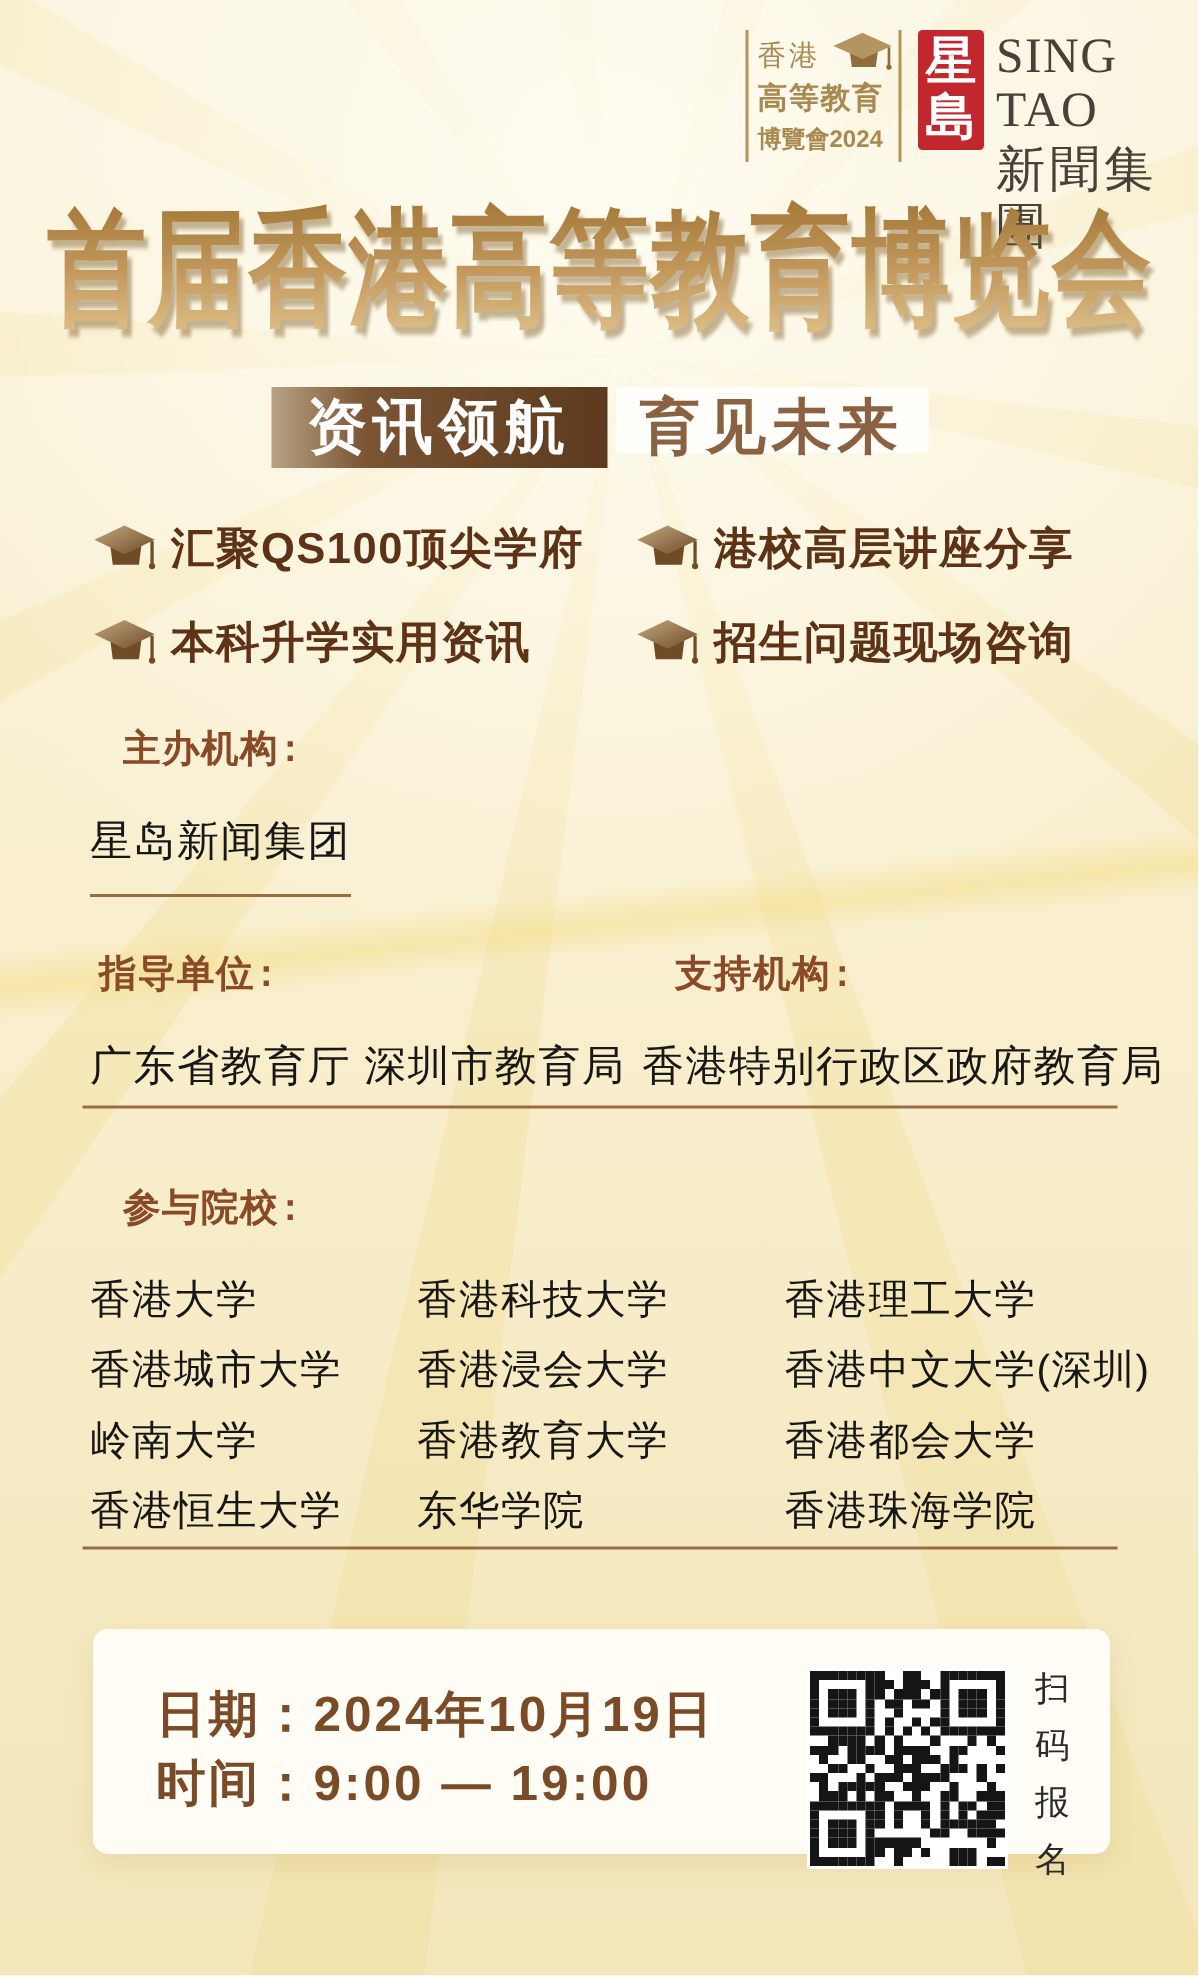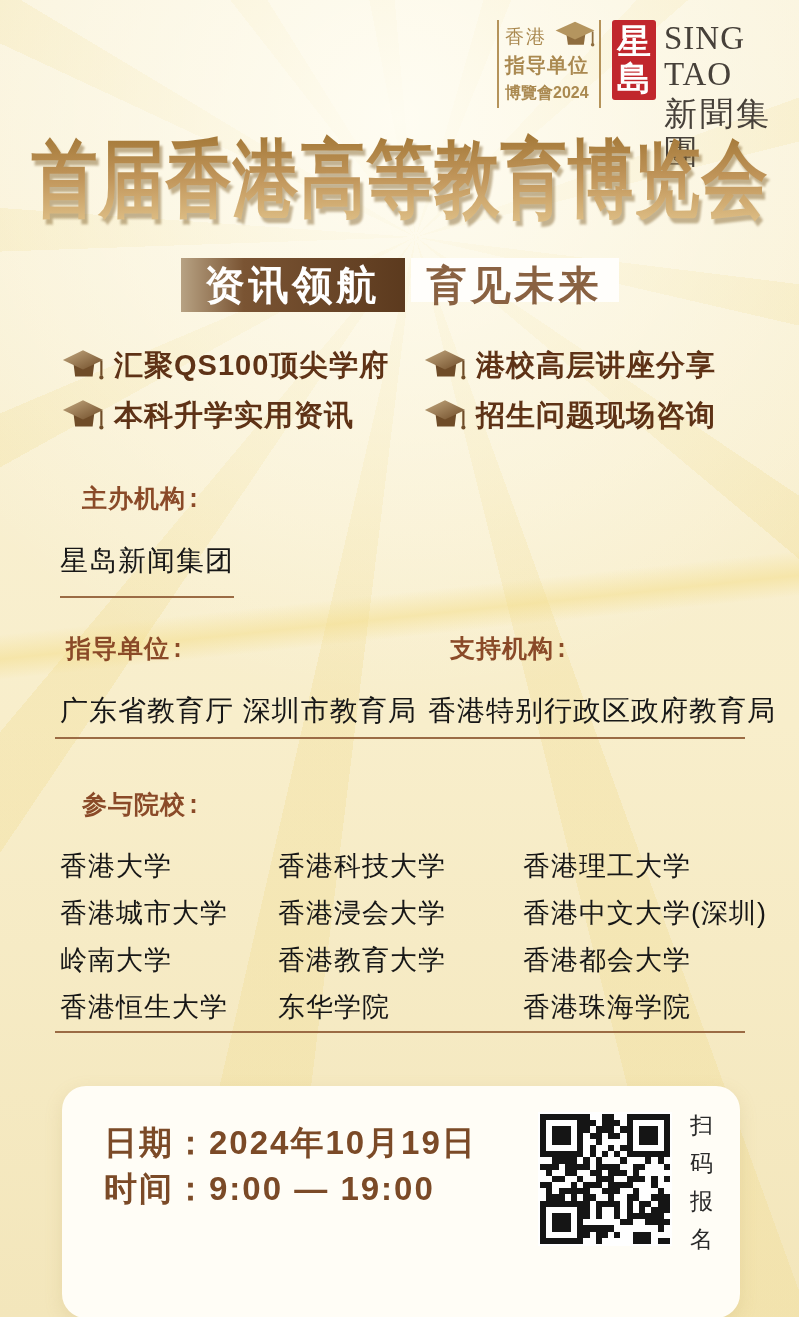--- a/index.html
+++ b/index.html
@@ -46,21 +46,21 @@
   
   .banner{position:absolute;left:0;top:258px;width:100%;display:flex;justify-content:center;gap:6px;}
   .banner .left{height:54px;line-height:54px;padding:0 24px;
     background:linear-gradient(90deg,#b7a283 0%,#7a5433 28%,#5c3a1e 100%);
     color:#fff;font-size:40px;font-weight:900;letter-spacing:4px;}
   .banner .right{height:44px;line-height:54px;padding:0 16px;background:#fffefb;
     color:#8a6242;font-size:40px;font-weight:900;letter-spacing:4px;}
 
   
   .bullets{position:absolute;left:62px;top:346px;display:grid;
-    grid-template-columns:362px 326px;row-gap:10px;}
+    grid-template-columns:362px 326px;row-gap:23px;}
   .bullet{display:flex;align-items:center;gap:10px;}
   .bullet .txt{font-size:29px;font-weight:800;color:#5e3216;letter-spacing:1px;white-space:nowrap;}
   .cap-svg{width:42px;height:36px;flex:0 0 auto;}
 
   
   .sec-heading{position:absolute;font-family:Liberation Mono, monospace;
     font-weight:700;font-size:25px;color:#8a4a28;letter-spacing:1px;margin-left:22px;}
   .sec-text{position:absolute;font-size:28px;color:#171717;letter-spacing:1px;white-space:nowrap;}
   .h-organizer{left:60px;top:482px;}
   .t-organizer{left:60px;top:542px;padding-bottom:16px;border-bottom:2px solid #9b6b44;}
@@ -70,22 +70,22 @@
   .t-support{left:428px;top:692px;}
   .divider{position:absolute;height:2px;background:#9b6b44;}
   .div-row{left:55px;top:737px;width:690px;}
   .div-schools{left:55px;top:1031px;width:690px;}
   .h-participants{left:60px;top:788px;}
   .schools{position:absolute;left:60px;top:848px;display:grid;
     grid-template-columns:218px 245px auto;grid-auto-rows:47px;}
   .schools .cell{font-size:27px;color:#171717;letter-spacing:1px;white-space:nowrap;}
 
   
-  .info-box{position:absolute;left:62px;top:1086px;width:678px;height:232px;
-    background:#fffdf6;border-radius:24px;box-shadow:0 6px 18px rgba(180,150,80,.18);}
+  .info-box{position:absolute;left:62px;top:1086px;width:678px;height:150px;
+    background:#fffdf6;border-radius:10px;box-shadow:0 6px 18px rgba(180,150,80,.18);}
   .info-box::before{content:"";position:absolute;inset:0;border-radius:30px;
     background:rgba(255,253,244,.55);transform:rotate(-2deg);z-index:-1;}
   .info-lines{position:absolute;left:42px;top:34px;}
   .info-line{font-size:33px;font-weight:900;color:#7b4a27;letter-spacing:2px;
     line-height:46px;white-space:nowrap;}
   .qr{position:absolute;left:476px;top:26px;width:134px;height:134px;background:#fff;
     padding:2px;box-sizing:border-box;}
   .qr-grid{display:grid;grid-template-columns:repeat(21,1fr);grid-template-rows:repeat(21,1fr);
     width:100%;height:100%;}
   .qr-grid .on{background:#151515;}
@@ -94,21 +94,21 @@
 </style>
 </head>
 <body>
 
 <div id="poster">
   <div class="bg-rays"></div>
   <div class="bg-streak"></div>
 
   <div class="logo-event">
     <div class="l1">香港</div>
-    <div class="l2">指导单位</div>
+    <div class="l2">高等教育</div>
     <div class="l3">博覽會2024</div>
     <span class="cap">
       <svg width="44" height="30" viewBox="0 0 48 34">
         <polygon points="14,14 36,14 34,28 16,28" fill="#8f6d3e"></polygon>
         <polygon points="24,2 46,12 24,22 2,12" fill="#b4955f"></polygon>
         <line x1="44" y1="13" x2="44" y2="27" stroke="#8f6d3e" stroke-width="2"></line>
         <circle cx="44" cy="28" r="2" fill="#8f6d3e"></circle>
       </svg>
     </span>
   </div>

